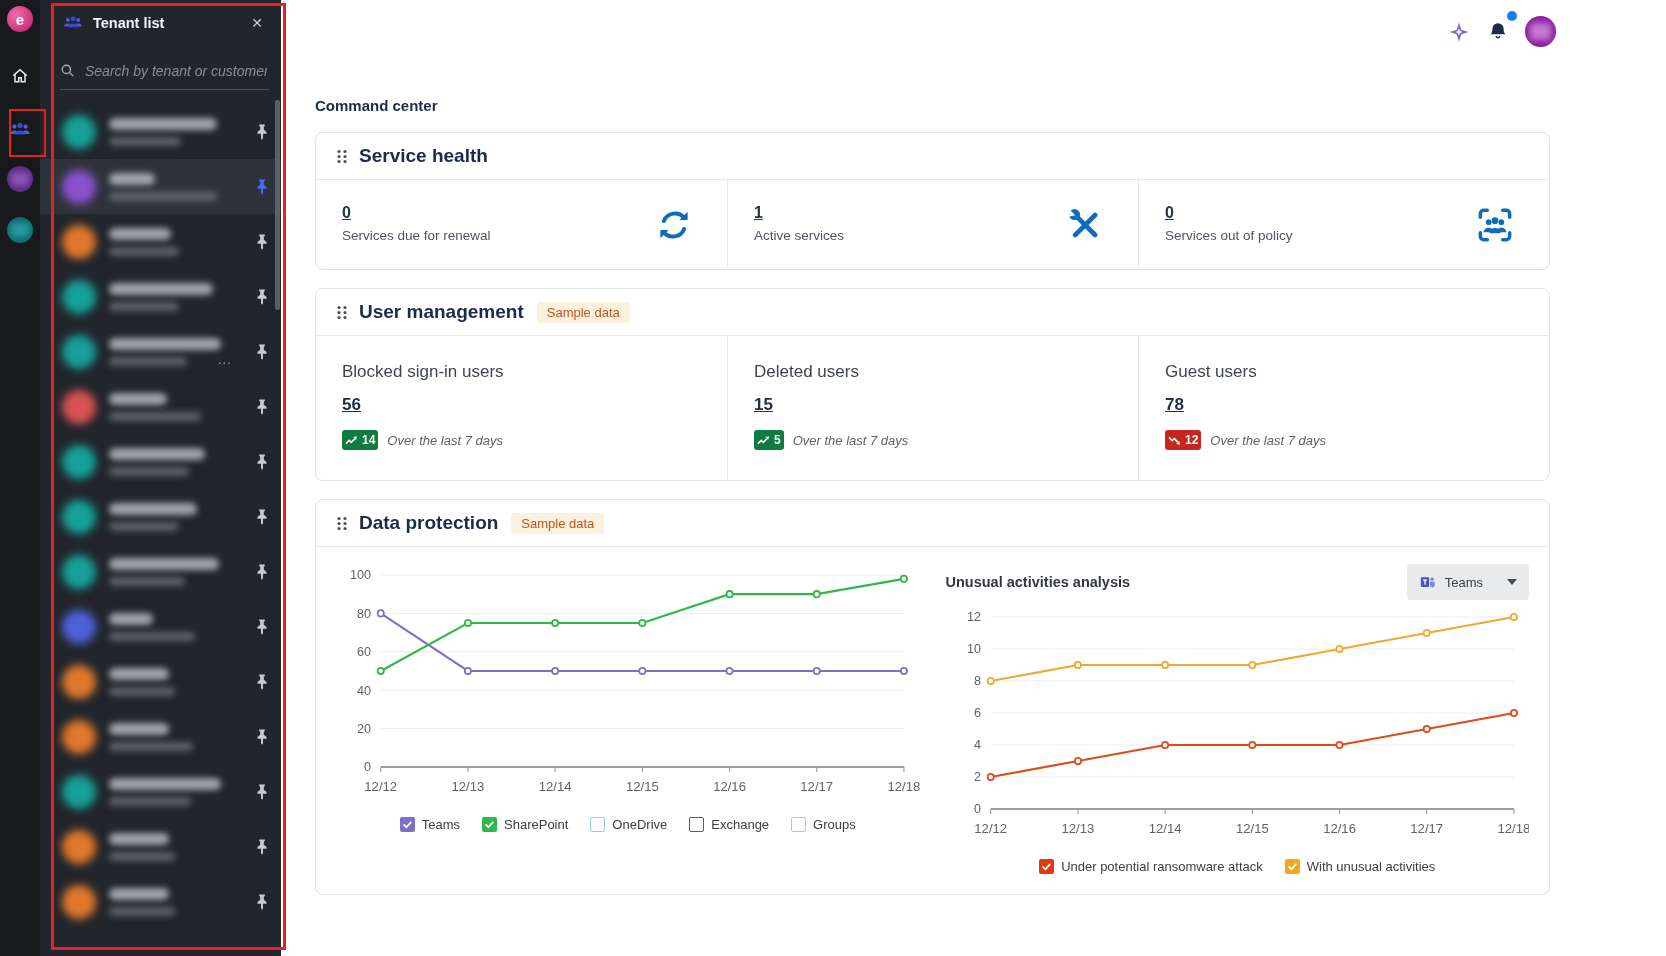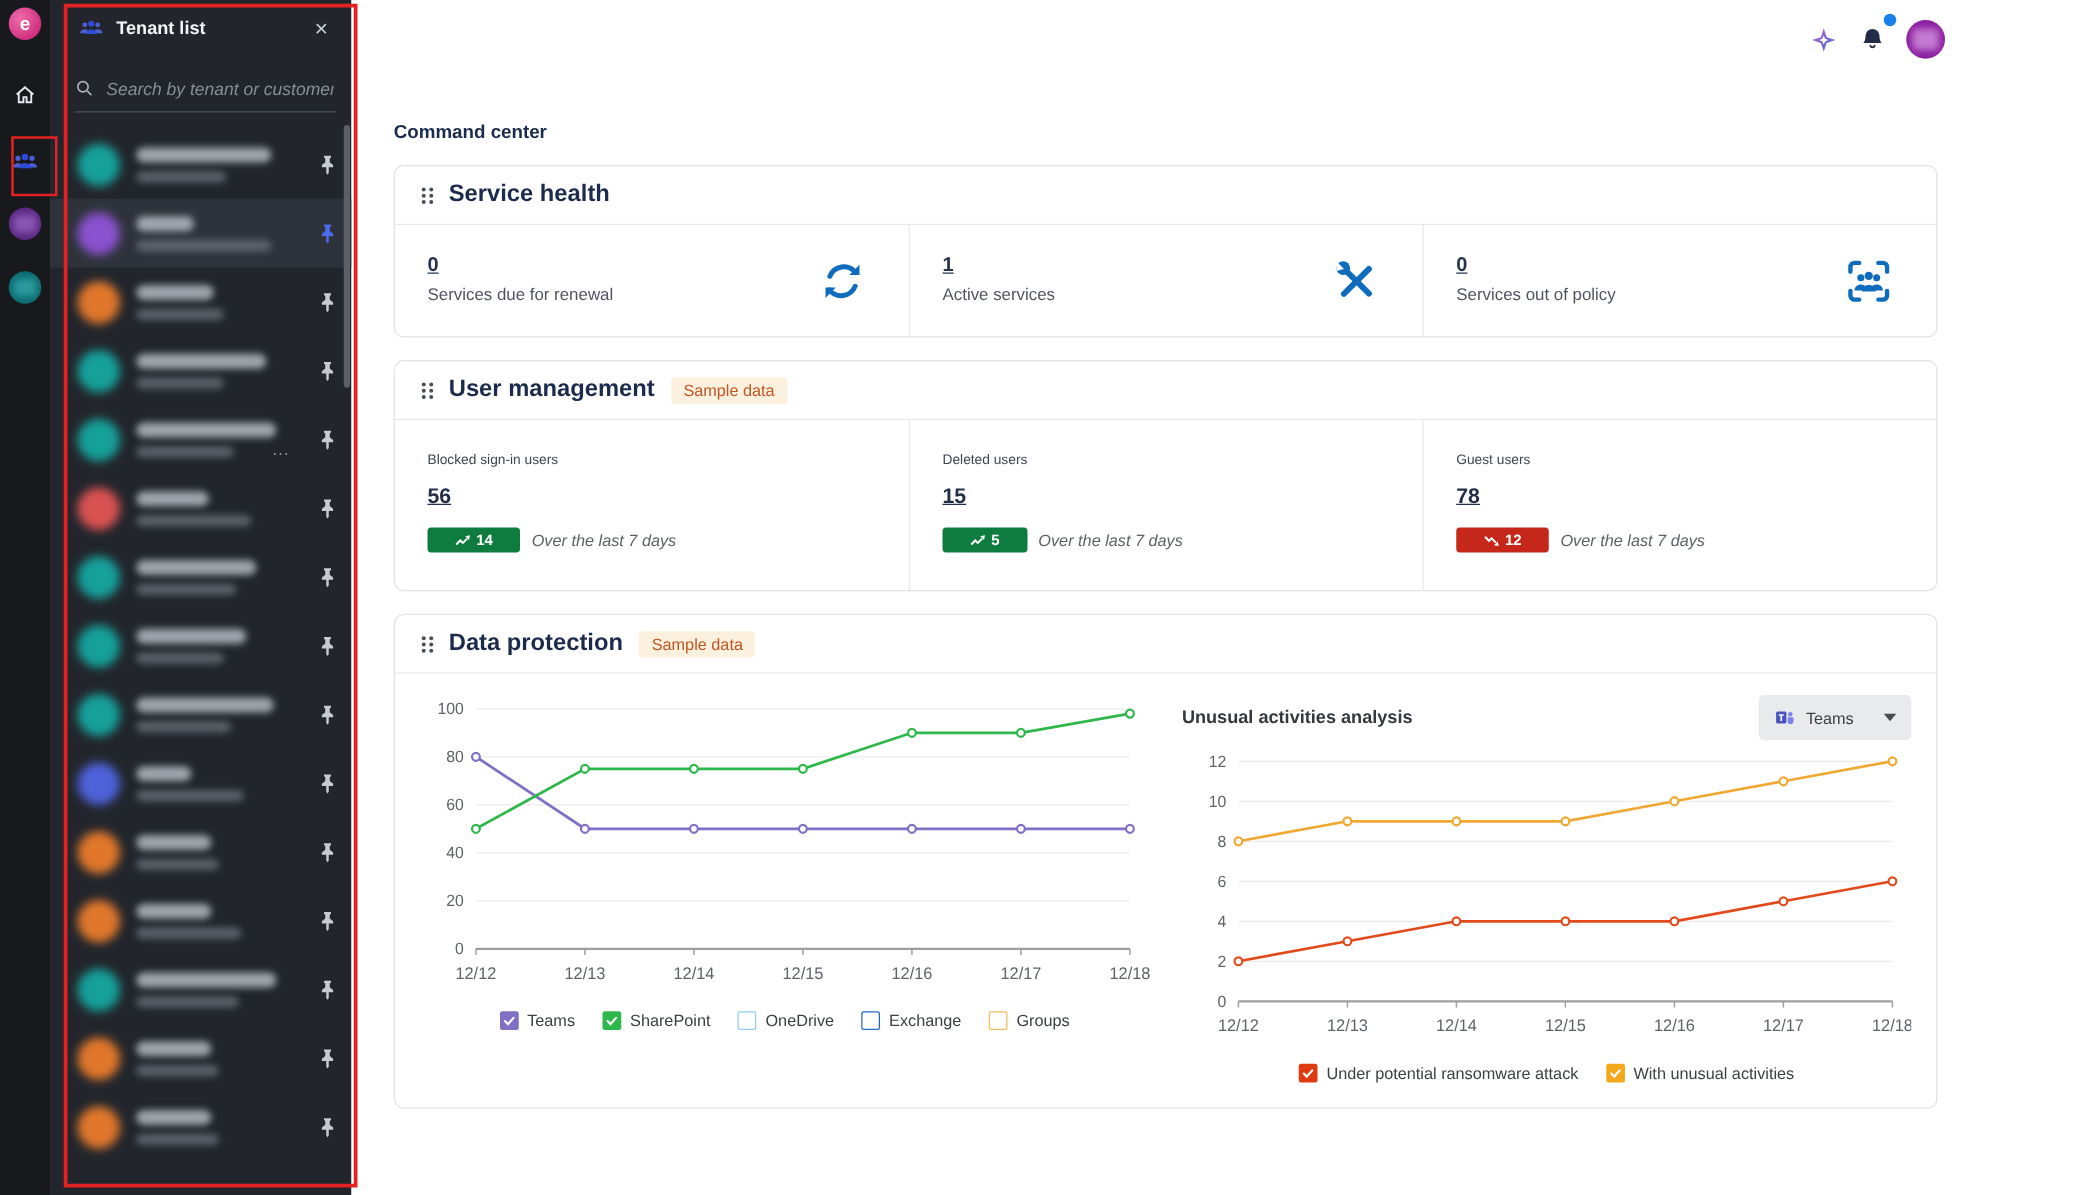--- a/index.html
+++ b/index.html
@@ -62,25 +62,25 @@
   .sh-col{position:relative;padding:24px 26px 26px 26px}
   .sh-col + .sh-col{border-left:1px solid #e9e9e9}
   .stat-value{font-size:16px;font-weight:bold;color:#26334d;text-decoration:underline;cursor:pointer;display:inline-block}
   .sh-label{font-size:13.5px;color:#4f5560;margin-top:6px}
   .sh-ico{position:absolute;right:34px;top:50%;transform:translateY(-50%)}
 
   
   .um-stats{display:grid;grid-template-columns:1fr 1fr 1fr}
   .um-col{padding:26px 26px 30px 26px}
   .um-col + .um-col{border-left:1px solid #e9e9e9}
-  .um-label{font-size:11px;color:#3f4450}
+  .um-label{font-size:17px;color:#3f4450}
   .um-value{font-size:17px;font-weight:bold;color:#232f47;text-decoration:underline;cursor:pointer;display:inline-block;margin-top:13px}
   .trend-row{display:flex;align-items:center;gap:9px;margin-top:15px}
   .pill{display:inline-flex;align-items:center;gap:4px;color:#fff;font-size:12px;font-weight:bold;
-        padding:3px 22px;border-radius:3px}
+        padding:3px 3px;border-radius:3px}
   .period{font-size:13px;font-style:italic;color:#5d6166}
 
   
   .charts{display:flex;gap:26px;padding:14px 20px 20px 20px}
   .chart-block{flex:1;min-width:0}
   .chart-toprow{display:flex;align-items:center;justify-content:space-between;height:42px}
   .chart-title{font-size:14.5px;font-weight:bold;color:#33383f}
   .dropdown{display:inline-flex;align-items:center;gap:8px;background:#e9eaec;border-radius:4px;height:36px;
             padding:0 12px;cursor:pointer;font-size:13px;color:#3c3f44}
   .dd-chev{width:0;height:0;border-left:5px solid transparent;border-right:5px solid transparent;border-top:6px solid #474c52;margin-left:16px}

